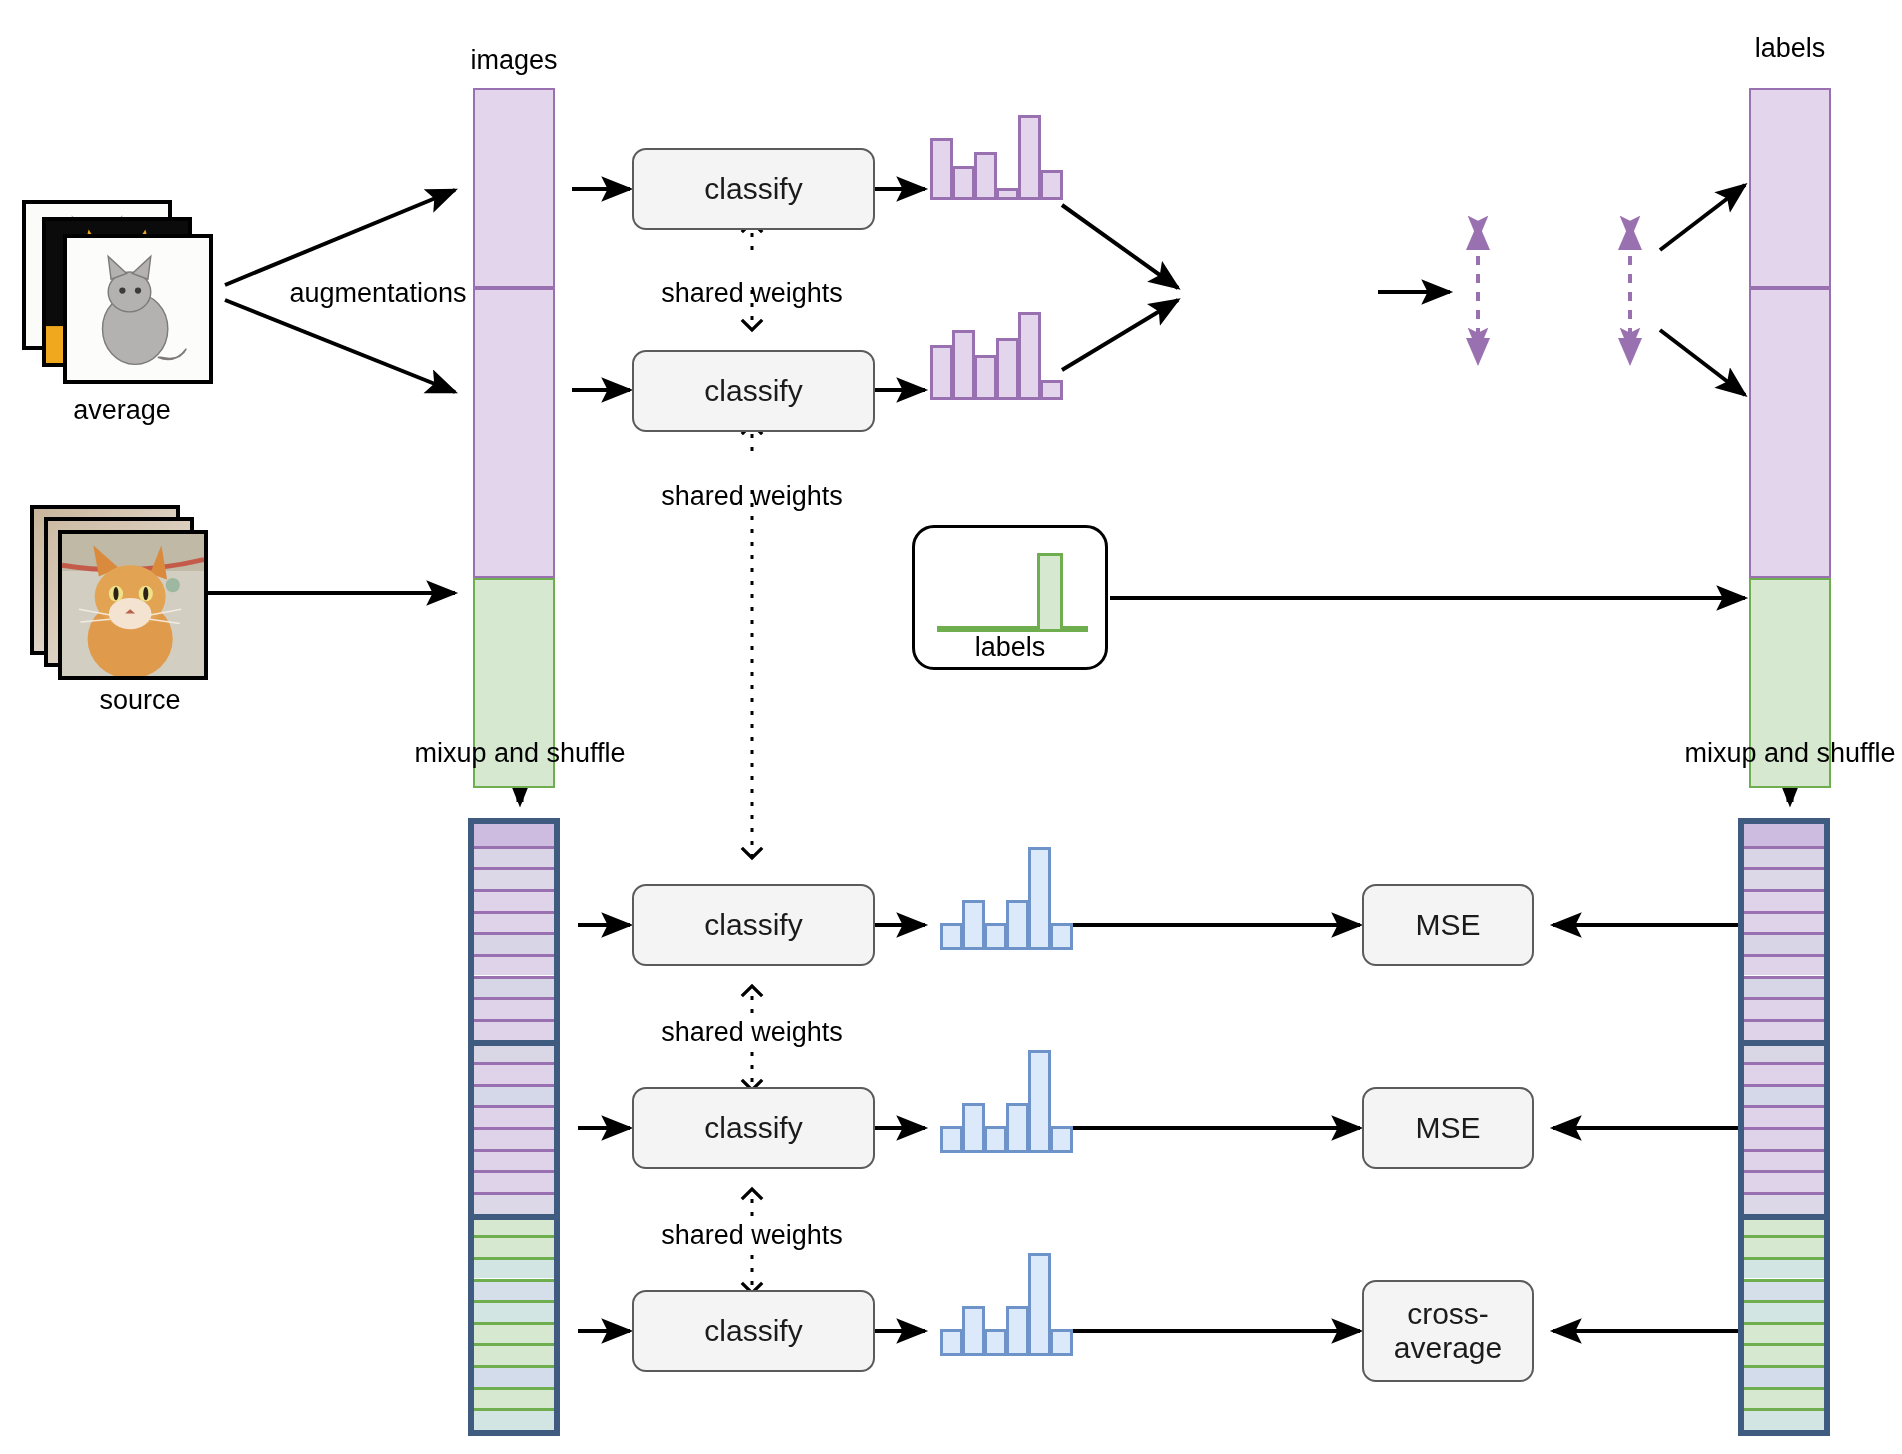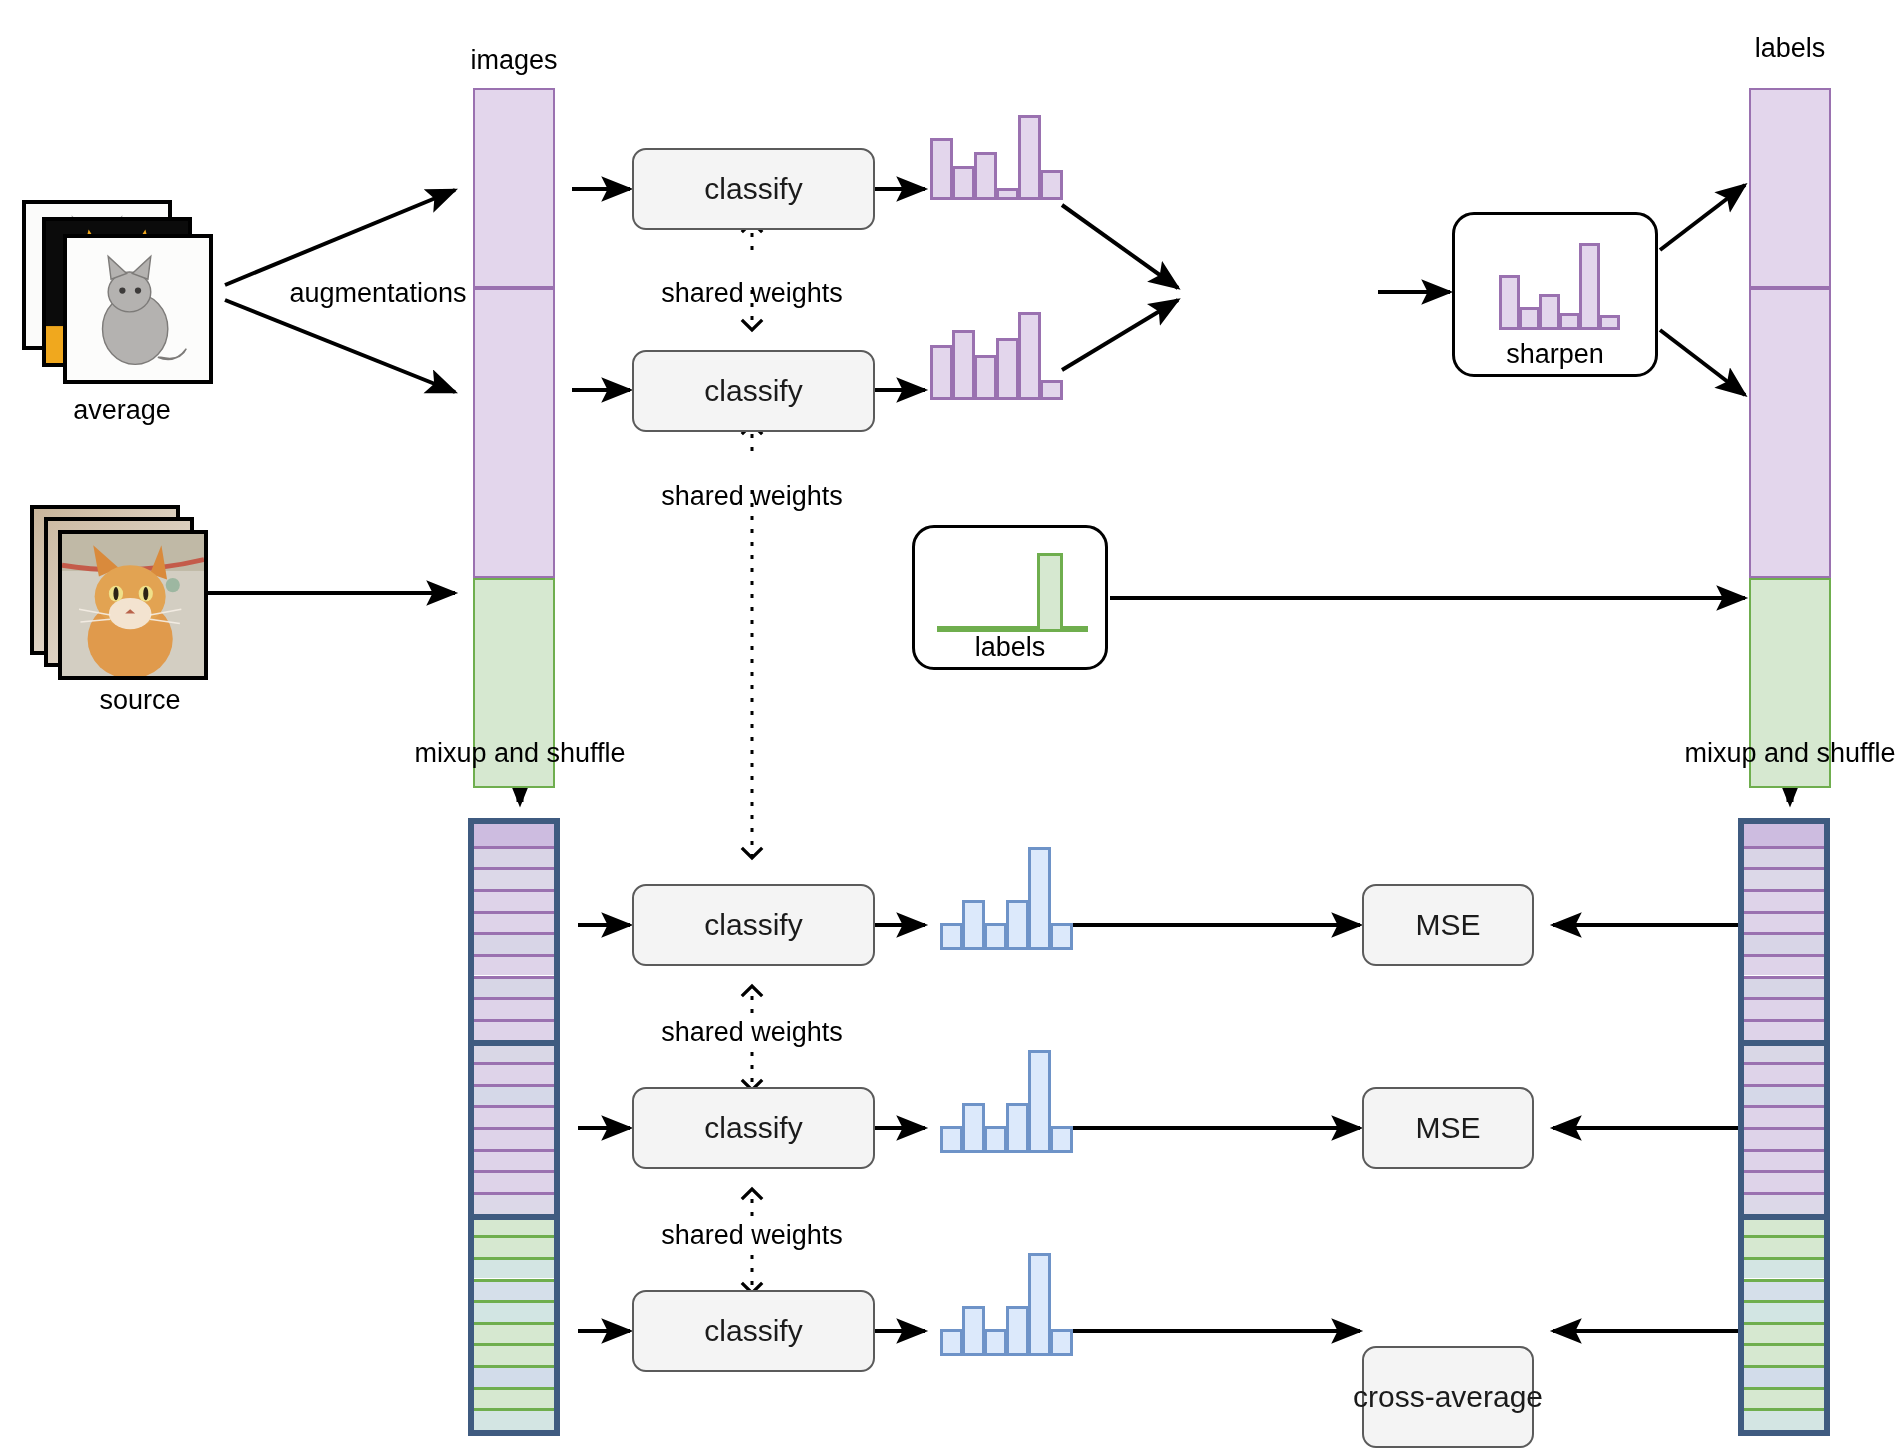--- a/index.html
+++ b/index.html
@@ -238,31 +238,20 @@
   <div class="hist" style="left:930px;top:300px;width:130px;height:100px;">
     <div class="bar pur" style="left:0px;width:23px;height:55%;"></div>
     <div class="bar pur" style="left:22px;width:23px;height:70%;"></div>
     <div class="bar pur" style="left:44px;width:23px;height:45%;"></div>
     <div class="bar pur" style="left:66px;width:23px;height:62%;"></div>
     <div class="bar pur" style="left:88px;width:23px;height:88%;"></div>
     <div class="bar pur" style="left:110px;width:23px;height:20%;"></div>
   </div>
 
 
-  <div class="roundbox" style="left:1452px;top:212px;width:206px;height:165px;">
-    <div class="hist" style="left:44px;top:20px;width:114px;height:95px;">
-      <div class="bar pur" style="left:0px;width:21px;height:58%;"></div>
-      <div class="bar pur" style="left:20px;width:21px;height:24%;"></div>
-      <div class="bar pur" style="left:40px;width:21px;height:38%;"></div>
-      <div class="bar pur" style="left:60px;width:21px;height:18%;"></div>
-      <div class="bar pur" style="left:80px;width:21px;height:92%;"></div>
-      <div class="bar pur" style="left:100px;width:21px;height:16%;"></div>
-    </div>
-    <div class="cap">sharpen</div>
-  </div>
 
   <div class="roundbox" style="left:912px;top:525px;width:196px;height:145px;">
     <div class="hist" style="left:22px;top:22px;width:150px;height:82px;">
       <div class="bar grn" style="left:0px;width:26px;height:5%;"></div>
       <div class="bar grn" style="left:25px;width:26px;height:5%;"></div>
       <div class="bar grn" style="left:50px;width:26px;height:5%;"></div>
       <div class="bar grn" style="left:75px;width:26px;height:5%;"></div>
       <div class="bar grn" style="left:100px;width:26px;height:96%;"></div>
       <div class="bar grn" style="left:125px;width:26px;height:5%;"></div>
     </div>
@@ -378,18 +367,18 @@
     <div class="bar blu" style="left:88px;width:23px;height:98%;"></div>
     <div class="bar blu" style="left:110px;width:23px;height:26%;"></div>
   </div>
 
   <div class="pbox" style="left:1362px;top:884px;width:172px;height:82px;">
     <span>MSE</span>
   </div>
   <div class="pbox" style="left:1362px;top:1087px;width:172px;height:82px;">
     <span>MSE</span>
   </div>
-  <div class="pbox" style="left:1362px;top:1346px;width:172px;height:102px;">
+  <div class="pbox" style="left:1362px;top:1280px;width:172px;height:102px;flex-direction:column;">
     <span>cross-</span>
     <span>average</span>
   </div>
 
 </div>
 
 </body></html>

